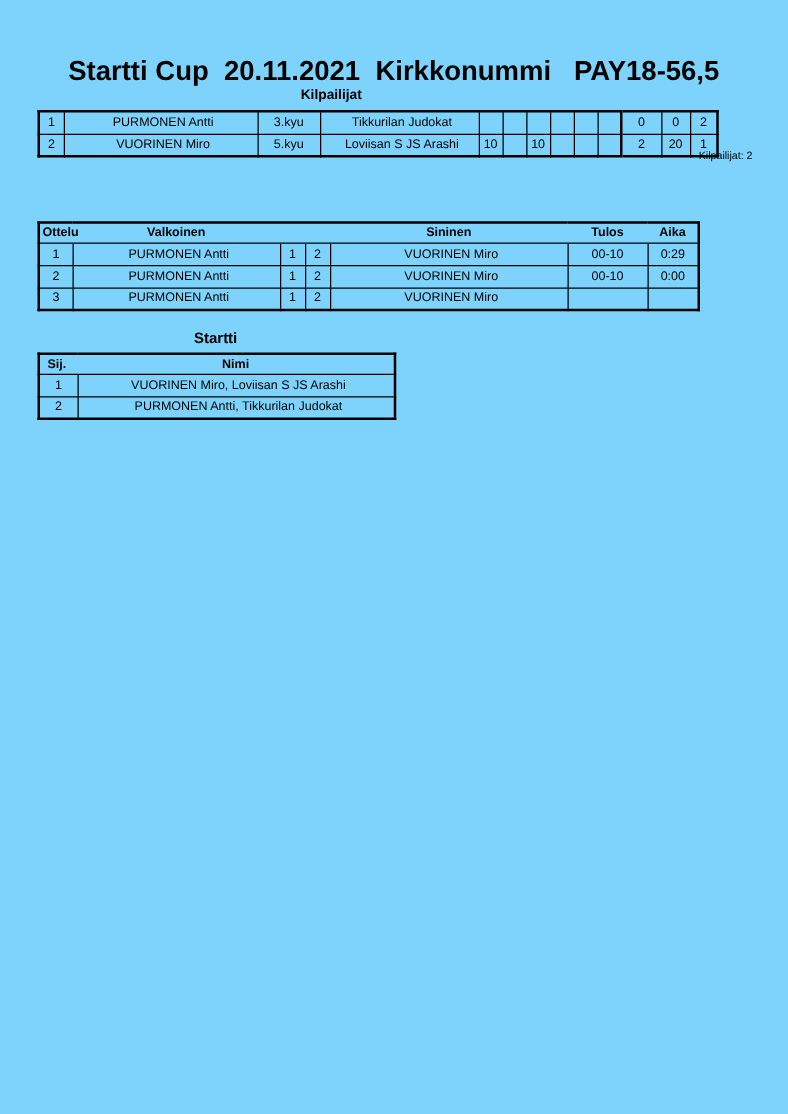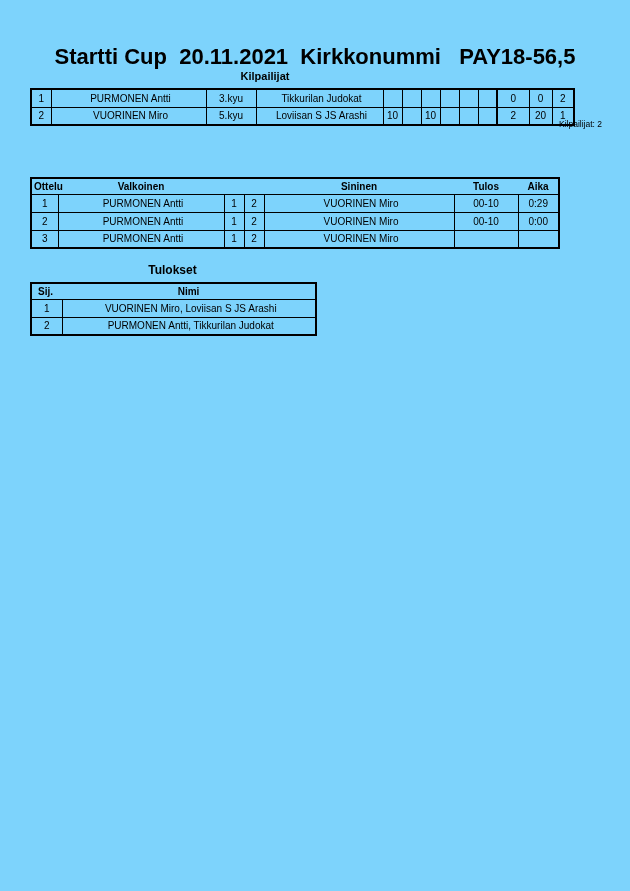--- a/index.html
+++ b/index.html
@@ -166,21 +166,21 @@
       <td class="l">PURMONEN Antti</td>
       <td>1</td>
       <td>2</td>
       <td class="l">VUORINEN Miro</td>
       <td></td>
       <td></td>
     </tr>
   </tbody>
     </table>
 
-  <div class="sec-label tul-label">Tulokset</div>
+  <div class="sec-label tul-label">Startti</div>
 
   <table id="t3">
     <colgroup>
       <col style="width:31px">
         <col style="width:254px">
     </colgroup>
     <tbody>
         <tr class="hrow">
       <td class="hl" style="padding-left:6px;">Sij.</td>
       <td>Nimi</td>

